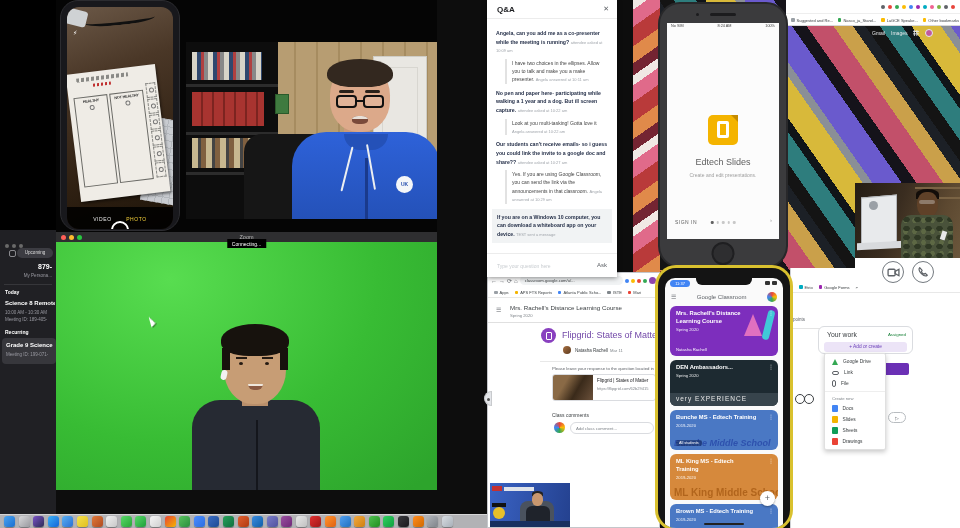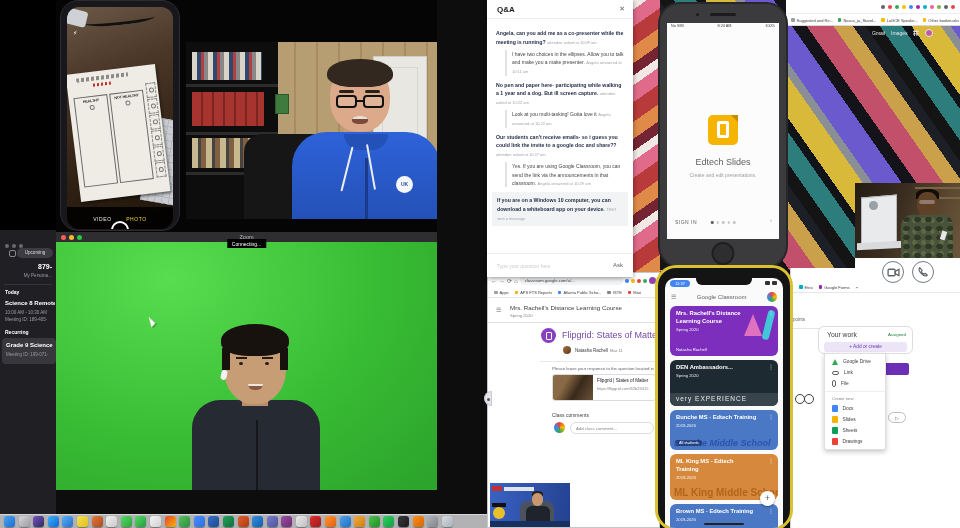--- a/index.html
+++ b/index.html
@@ -107,21 +107,21 @@
   #gs-mouth{left:24px;top:54px;width:15px;height:6px;background:#8a5a43;border-radius:0 0 8px 8px;overflow:hidden;}
   #gs-mouth i{display:block;height:2px;background:#efe7dc;}
   #gs-pod{left:-3px;top:40px;width:6px;height:10px;background:#f2f2f2;border-radius:3px;transform:rotate(12deg);}
 
   
   #dock{left:0;top:514px;width:489px;height:14px;background:rgba(208,208,212,.85);
     border-top:1px solid rgba(255,255,255,.45);display:flex;align-items:center;gap:3.6px;padding:0 4px;}
   .dock-icon{width:11px;height:11px;border-radius:3px;flex:0 0 auto;box-shadow:0 1px 1px rgba(0,0,0,.35);}
 
   
-  #qa-panel{left:487px;top:0;width:146px;height:277px;background:#fff;z-index:6;
+  #qa-panel{left:487px;top:0;width:130px;height:277px;background:#fff;z-index:6;
     box-shadow:0 1px 5px rgba(0,0,0,.45);}
   #qa-header{left:0;top:0;width:100%;height:19px;border-bottom:1px solid #ececec;}
   #qa-title{left:10px;top:5px;font-size:8px;font-weight:bold;color:#202124;}
   #qa-close{right:8px;top:5px;font-size:7px;color:#5f6368;cursor:default;}
   #qa-list{left:0;top:19px;width:100%;height:234px;padding:5px 9px;overflow:hidden;}
   .qa-q{font-size:5.2px;font-weight:bold;color:#1f2a44;line-height:1.65;margin-top:5px;}
   .qa-a{font-size:5px;font-weight:normal;color:#444;line-height:1.65;margin:4px 0 4px 9px;
     padding-left:5px;border-left:2px solid #e2e2e2;}
   .qa-meta{font-size:4px;font-weight:normal;color:#a0a5ab;}
   .qa-highlight{background:#f1f3f4;padding:4px 5px;margin-left:-4px;margin-right:-4px;}

